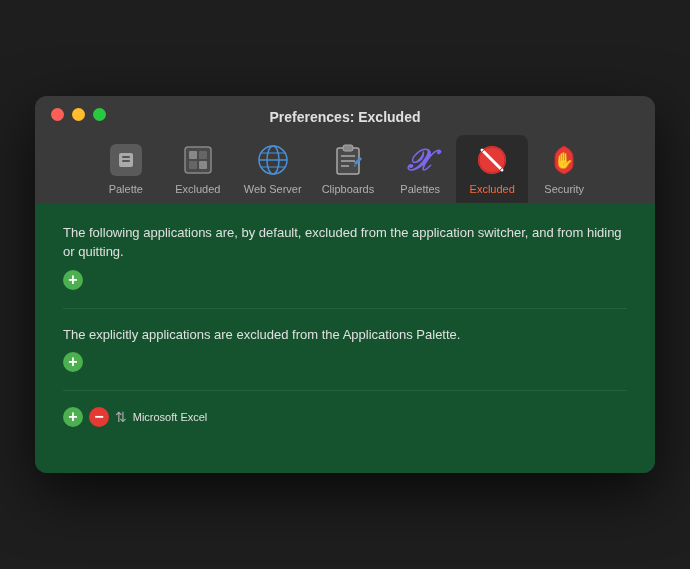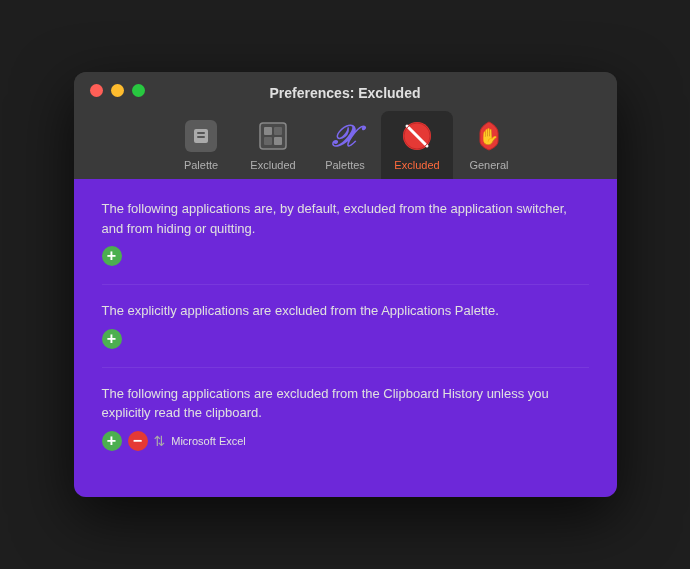--- a/index.html
+++ b/index.html
@@ -8,21 +8,21 @@
       background: #1e1e1e;
       display: flex;
       align-items: center;
       justify-content: center;
       width: 690px;
       height: 569px;
       font-family: -apple-system, BlinkMacSystemFont, 'Helvetica Neue', sans-serif;
     }
 
     .window {
-      width: 543px;
+      width: 620px;
       background: #2b2b2b;
       border-radius: 12px;
       box-shadow: 0 20px 60px rgba(0,0,0,0.7);
       overflow: hidden;
     }
 
     .titlebar {
       background: #3a3a3a;
       padding: 12px 16px 0;
       display: flex;
@@ -92,21 +92,21 @@
       font-size: 11px;
       color: #b0b0b0;
     }
 
     .toolbar-item.active .toolbar-label {
       color: #ff6a3d;
     }
 
     .content {
       padding: 20px 28px 28px;
-      background: #6d28d9;
+      background: #14532d;
     }
 
     .section {
       margin-bottom: 18px;
     }
 
     .section-text {
       color: #e0e0e0;
       font-size: 13px;
       line-height: 1.5;
@@ -215,21 +215,47 @@
             <rect x="3" y="3" width="26" height="26" rx="3" fill="#4a4a4a" stroke="#888" stroke-width="1.5"></rect>
             <rect x="7" y="7" width="8" height="8" rx="1" fill="#888"></rect>
             <rect x="17" y="7" width="8" height="8" rx="1" fill="#666"></rect>
             <rect x="7" y="17" width="8" height="8" rx="1" fill="#666"></rect>
             <rect x="17" y="17" width="8" height="8" rx="1" fill="#888"></rect>
           </svg>
         </div>
         <span class="toolbar-label">Excluded</span>
       </div>
 
-
+      <div class="toolbar-item">
+        <div class="toolbar-icon">
+          <svg width="34" height="34" viewBox="0 0 34 34" fill="none">
+            <circle cx="17" cy="17" r="14" stroke="#4a90d9" stroke-width="1.5" fill="none"></circle>
+            <ellipse cx="17" cy="17" rx="6" ry="14" stroke="#4a90d9" stroke-width="1.5" fill="none"></ellipse>
+            <line x1="3" y1="17" x2="31" y2="17" stroke="#4a90d9" stroke-width="1.5"></line>
+            <line x1="5" y1="10" x2="29" y2="10" stroke="#4a90d9" stroke-width="1.2"></line>
+            <line x1="5" y1="24" x2="29" y2="24" stroke="#4a90d9" stroke-width="1.2"></line>
+          </svg>
+        </div>
+        <span class="toolbar-label">Web Server</span>
+      </div>
+
+      <div class="toolbar-item">
+        <div class="toolbar-icon">
+          <svg width="32" height="34" viewBox="0 0 32 34" fill="none">
+            <rect x="5" y="5" width="22" height="26" rx="2" fill="#4a4a4a" stroke="#aaa" stroke-width="1.5"></rect>
+            <rect x="11" y="2" width="10" height="6" rx="2" fill="#888" stroke="#aaa" stroke-width="1"></rect>
+            <line x1="9" y1="13" x2="23" y2="13" stroke="#aaa" stroke-width="1.5"></line>
+            <line x1="9" y1="18" x2="23" y2="18" stroke="#aaa" stroke-width="1.5"></line>
+            <line x1="9" y1="23" x2="17" y2="23" stroke="#aaa" stroke-width="1.5"></line>
+            <path d="M22 20 L28 14 L30 16 L24 22 Z" fill="#4a90d9"></path>
+            <path d="M22 22 L24 22 L22 24 Z" fill="#4a90d9"></path>
+          </svg>
+        </div>
+        <span class="toolbar-label">Clipboards</span>
+      </div>
 
       <div class="toolbar-item">
         <div class="toolbar-icon">
           <span style="color:#7b68ee; font-size:30px; font-style:italic; font-family:Georgia,serif; font-weight:bold; line-height:1;">𝒳</span>
         </div>
         <span class="toolbar-label">Palettes</span>
       </div>
 
       <div class="toolbar-item active">
         <div class="toolbar-icon">
@@ -242,21 +268,21 @@
         <span class="toolbar-label">Excluded</span>
       </div>
 
       <div class="toolbar-item">
         <div class="toolbar-icon">
           <svg width="34" height="34" viewBox="0 0 34 34" fill="none">
             <path d="M17 3 C17 3 8 7 8 14 L8 22 C8 26 12 29 17 31 C22 29 26 26 26 22 L26 14 C26 7 17 3 17 3Z" fill="#e53935" stroke="#c62828" stroke-width="1"></path>
             <text x="17" y="23" text-anchor="middle" font-size="16" fill="white">✋</text>
           </svg>
         </div>
-        <span class="toolbar-label">General</span>
+        <span class="toolbar-label">Security</span>
       </div>
 
     </div>
   </div>
 
   <div class="content">
 
     <div class="section">
       <p class="section-text">The following applications are, by default, excluded from the application switcher, and from hiding or quitting.</p>
       <div class="btn-row">
@@ -269,21 +295,20 @@
     <div class="section">
       <p class="section-text">The explicitly applications are excluded from the Applications Palette.</p>
       <div class="btn-row">
         <button class="btn-add">+</button>
       </div>
     </div>
 
     <div class="divider"></div>
 
     <div class="section">
-      <p class="section-text">The following applications are excluded from the Clipboard History unless you explicitly read the clipboard.</p>
       <div class="btn-row">
         <button class="btn-add">+</button>
         <button class="btn-remove">−</button>
         <span class="sort-icon">⇅</span>
         <span class="item-label">Microsoft Excel</span>
       </div>
     </div>
 
   </div>
 </div>

